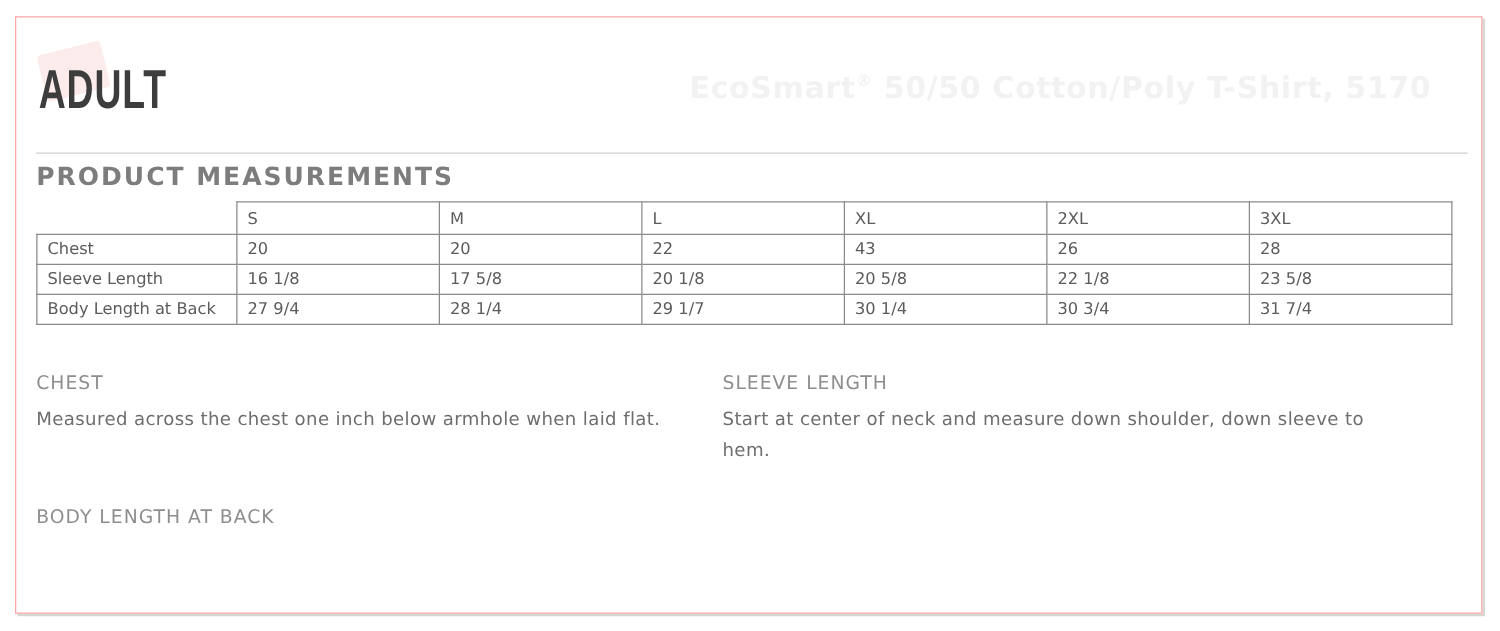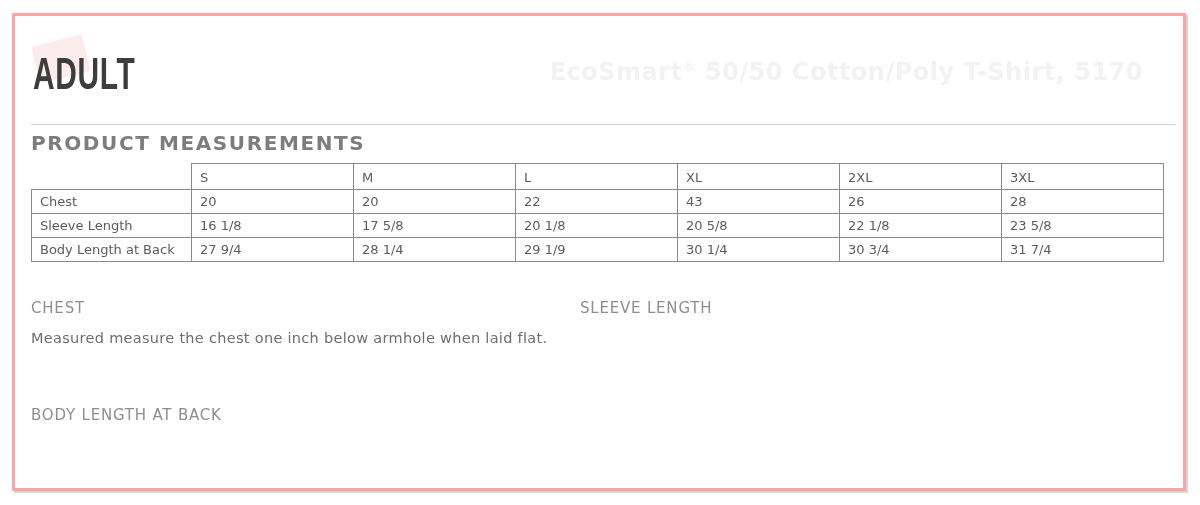--- a/index.html
+++ b/index.html
@@ -7,21 +7,21 @@
     width: 1200px; height: 505px;
     background: #ffffff;
     font-family: "DejaVu Sans", "Liberation Sans", sans-serif;
     overflow: hidden;
   }
   .panel {
     position: absolute;
     left: 12px; top: 13px;
     width: 1174px; height: 478px;
     background: #ffffff;
-    border: 3px solid #fca5a5;
+    border: 1px solid #fca5a5;
     box-shadow: 2px 2px 0 #d6d6d6;
   }
   
   .watermark {
     position: absolute;
     left: 20px; top: 24px;
     width: 52px; height: 38px;
     background: #fbeceb;
     transform: rotate(-14deg);
     border-radius: 3px;
@@ -163,34 +163,35 @@
         <td>17 5/8</td>
         <td>20 1/8</td>
         <td>20 5/8</td>
         <td>22 1/8</td>
         <td>23 5/8</td>
       </tr>
       <tr>
         <th>Body Length at Back</th>
         <td>27 9/4</td>
         <td>28 1/4</td>
-        <td>29 1/9</td>
+        <td>29 1/7</td>
         <td>30 1/4</td>
         <td>30 3/4</td>
         <td>31 7/4</td>
       </tr>
     </tbody>
   </table>
 
   <div class="definition def-chest">
     <h3>CHEST</h3>
-    <p>Measured measure the chest one inch below armhole when laid flat.</p>
+    <p>Measured across the chest one inch below armhole when laid flat.</p>
   </div>
 
   <div class="definition def-sleeve">
     <h3>SLEEVE LENGTH</h3>
+    <p>Start at center of neck and measure down shoulder, down sleeve to hem.</p>
   </div>
 
   <div class="definition def-body">
     <h3>BODY LENGTH AT BACK</h3>
   </div>
 
 </div>
 
 </body></html>

